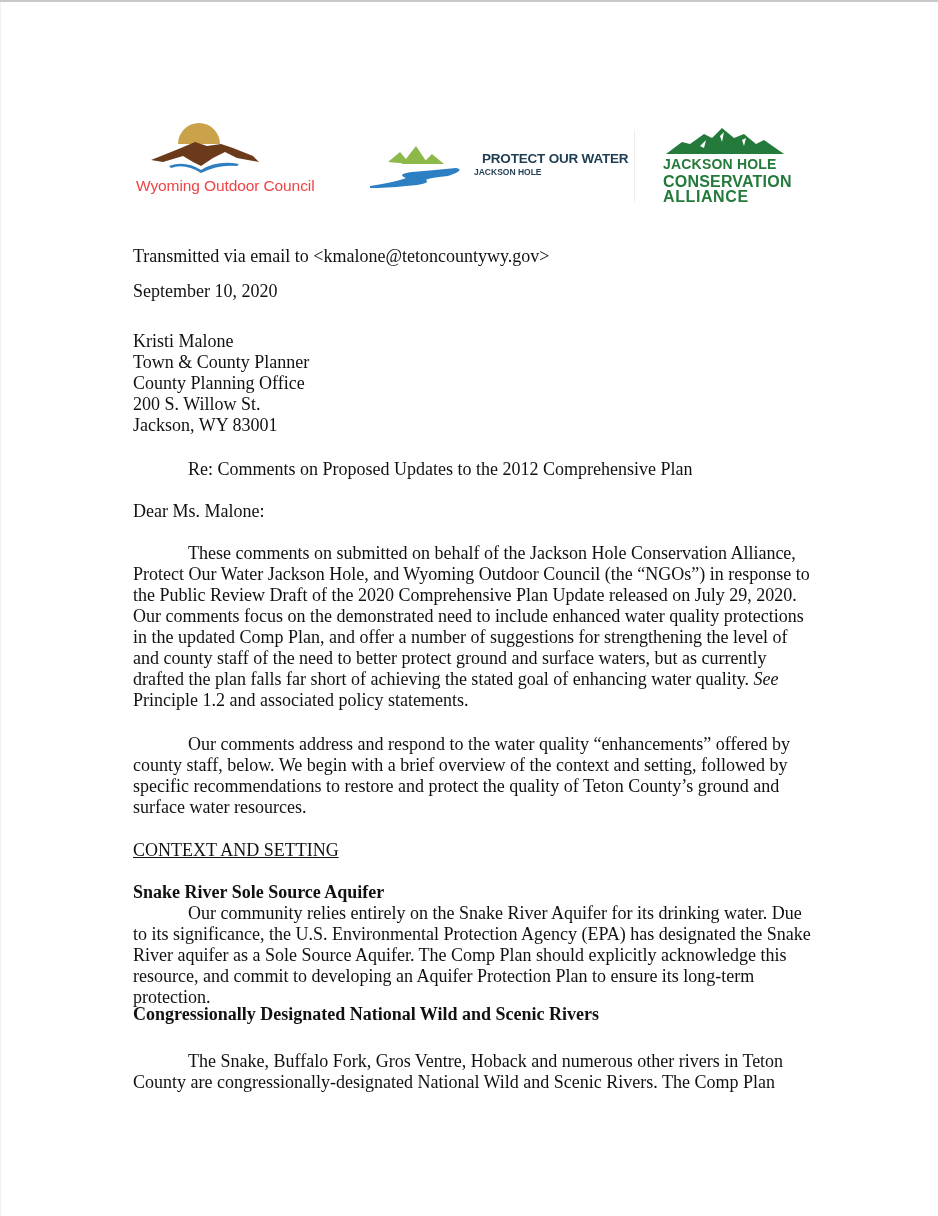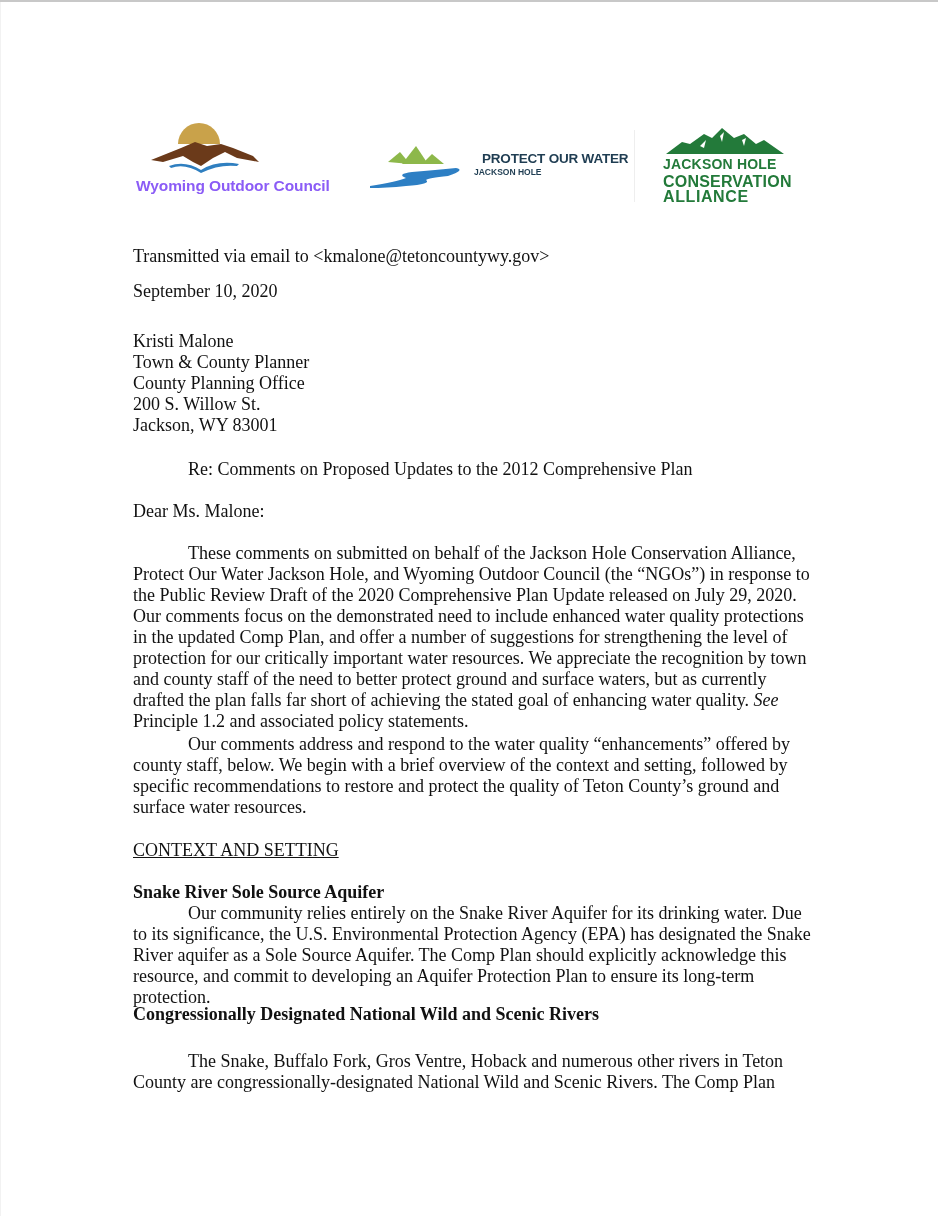--- a/index.html
+++ b/index.html
@@ -21,22 +21,22 @@
   .page {
     position: absolute; left: 0; top: 2px; width: 938px; height: 1214px;
   }
   
   .logo-woc { position: absolute; left: 133px; top: 120px; width: 215px; height: 80px; }
   .logo-pow { position: absolute; left: 366px; top: 140px; width: 265px; height: 52px; }
   .logo-divider { position: absolute; left: 634px; top: 128px; width: 1px; height: 72px; background: #eeeeee; }
   .logo-jhca { position: absolute; left: 660px; top: 124px; width: 135px; height: 86px; }
   .woc-text {
     position: absolute; left: 3px; top: 55px;
-    font-family: "Liberation Sans", sans-serif; font-weight: bold;
-    font-size: 15.5px; color: #8b5cf6; white-space: nowrap; letter-spacing: -0.1px;
+    font-family: "Liberation Sans", sans-serif; font-weight: normal;
+    font-size: 15.5px; color: #ef4444; white-space: nowrap; letter-spacing: -0.1px;
   }
   .pow-title {
     position: absolute; left: 116px; top: 9px;
     font-family: "Liberation Sans", sans-serif; font-weight: bold;
     font-size: 13.5px; color: #1f3d52; white-space: nowrap; letter-spacing: -0.2px;
   }
   .pow-sub {
     position: absolute; left: 108px; top: 25px;
     font-family: "Liberation Sans", sans-serif; font-weight: bold;
     font-size: 8.5px; color: #1f3d52; white-space: nowrap;
@@ -126,21 +126,20 @@
 
   <div class="text t-re">Re: Comments on Proposed Updates to the 2012 Comprehensive Plan</div>
   <div class="text t-salute">Dear Ms. Malone:</div>
 
   <div class="text t-p1">
     <span class="line"><span class="indent"></span><span>These comments on submitted on behalf of the Jackson Hole Conservation Alliance,</span></span>
     <span class="line">Protect Our Water Jackson Hole, and Wyoming Outdoor Council (the “NGOs”) in response to</span>
     <span class="line">the Public Review Draft of the 2020 Comprehensive Plan Update released on July 29, 2020.</span>
     <span class="line">Our comments focus on the demonstrated need to include enhanced water quality protections</span>
     <span class="line">in the updated Comp Plan, and offer a number of suggestions for strengthening the level of</span>
-    <span class="line">protection for our critically important water resources. We appreciate the recognition by town</span>
     <span class="line">and county staff of the need to better protect ground and surface waters, but as currently</span>
     <span class="line"><span>drafted the plan falls far short of achieving the stated goal of enhancing water quality. </span><em>See</em></span>
     <span class="line">Principle 1.2 and associated policy statements.</span>
   </div>
 
   <div class="text t-p2">
     <span class="line"><span class="indent"></span><span>Our comments address and respond to the water quality “enhancements” offered by</span></span>
     <span class="line">county staff, below. We begin with a brief overview of the context and setting, followed by</span>
     <span class="line">specific recommendations to restore and protect the quality of Teton County’s ground and</span>
     <span class="line">surface water resources.</span>

